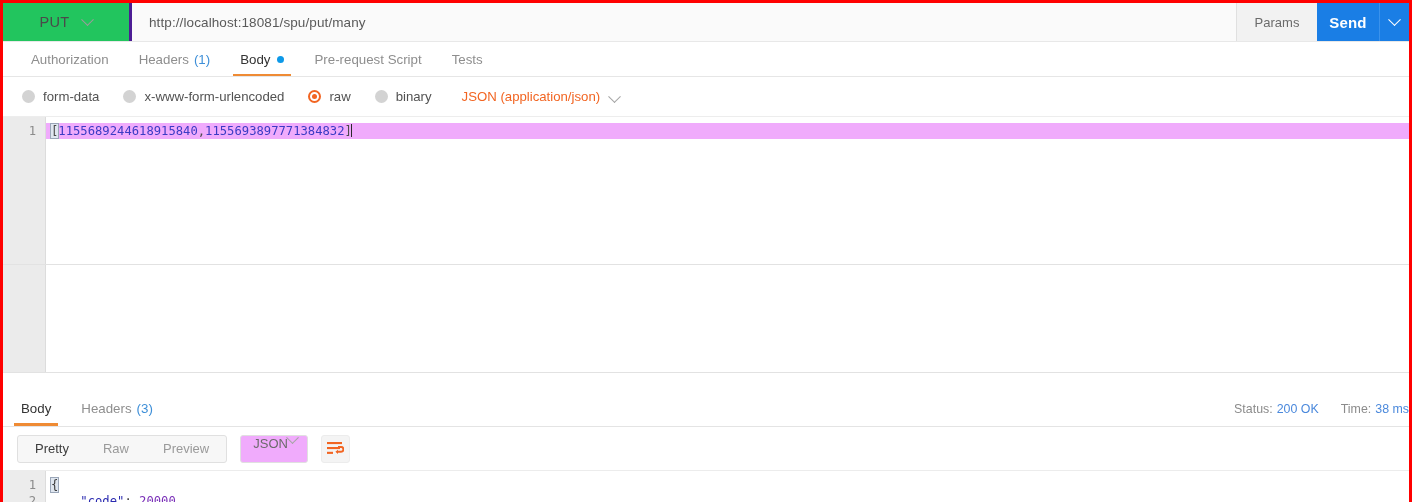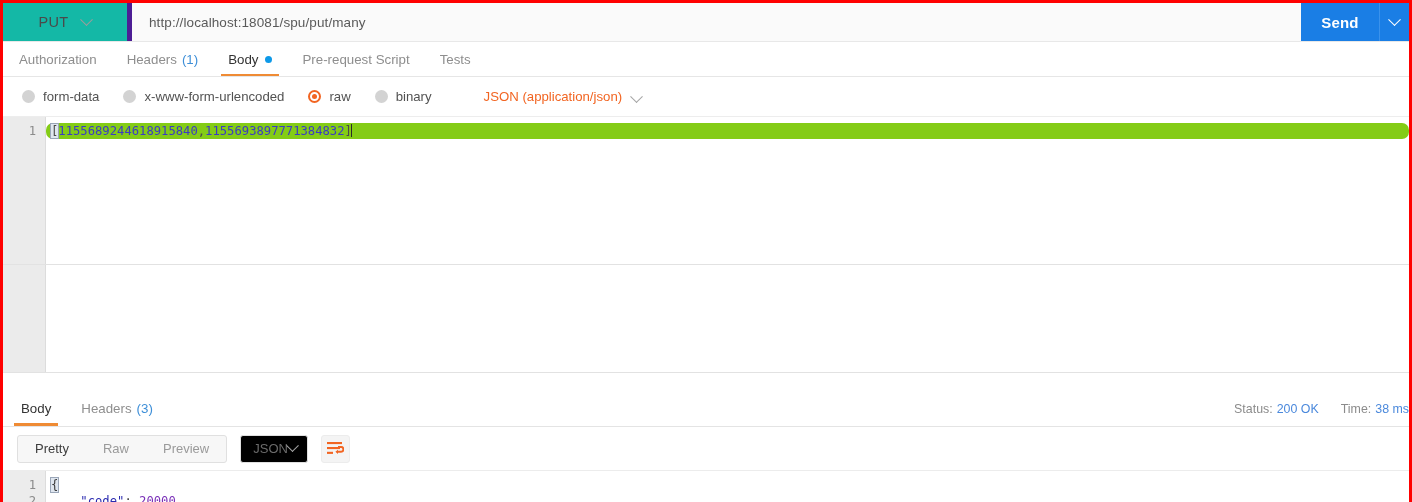--- a/index.html
+++ b/index.html
@@ -25,22 +25,22 @@
     height: 39px;
     background: #ffffff;
     border-bottom: 1px solid #e8e8e8;
   }
   .method-box {
     width: 129px;
     display: flex;
     align-items: center;
     justify-content: center;
     gap: 14px;
-    background: #14b8a6;
-    border-right: 5px solid #4c1d95;
+    background: #22c55e;
+    border-right: 3px solid #4c1d95;
     cursor: pointer;
   }
   .method-label {
     font-size: 14.5px;
     color: #4a4a4a;
     letter-spacing: .3px;
   }
   .chev {
     display: inline-block;
     width: 9px; height: 9px;
@@ -70,21 +70,21 @@
     background: #f2f2f2;
     border-left: 1px solid #e0e0e0;
     font-size: 13px;
     color: #6b6b6b;
     cursor: pointer;
   }
   .send-wrap {
     display: flex;
     align-items: stretch;
     background: #1a7ee5;
-    width: 108px;
+    width: 92px;
   }
   .send-btn {
     flex: 1;
     display: flex;
     align-items: center;
     justify-content: center;
     color: #ffffff;
     font-size: 15px;
     font-weight: bold;
     cursor: pointer;
@@ -104,21 +104,21 @@
     border-right: 1.7px solid #ffffff;
     border-bottom: 1.7px solid #ffffff;
     transform: rotate(45deg) translate(-2px,-2px);
   }
 
   
   .req-tabs {
     display: flex;
     align-items: flex-end;
     height: 35px;
-    padding-left: 1px;
+    padding-left: 13px;
     background: #ffffff;
     border-bottom: 1px solid #e6e6e6;
   }
   .tab {
     position: relative;
     height: 34px;
     display: flex;
     align-items: center;
     gap: 5px;
     padding: 0 15px;
@@ -179,21 +179,21 @@
     left: 50%; top: 50%;
     width: 5px; height: 5px;
     margin: -2.5px 0 0 -2.5px;
     border-radius: 50%;
     background: #f26522;
   }
   .json-select {
     display: flex;
     align-items: flex-end;
     gap: 10px;
-    margin-left: 28px;
+    margin-left: 6px;
     cursor: pointer;
   }
   .json-select .txt {
     font-size: 13.2px;
     color: #f26522;
   }
   .chev-o {
     display: inline-block;
     width: 9px; height: 9px;
     border-right: 1.6px solid #a5a5a5;
@@ -229,21 +229,21 @@
     padding-top: 6px;
     position: relative;
     overflow: hidden;
   }
   .code .cl { height: 16px; padding-left: 5px; white-space: pre; }
   .code .cl.hl { background: #edf3fb; }
 
   
   #req-editor { height: 148px; border-bottom: 1px solid #e2e2e2; }
   #req-editor .gutter { background: #ebebeb; }
-  #req-editor .code .cl.hl { background: #84cc16; border-radius: 7px; }
+  #req-editor .code .cl.hl { background: #f0abfc; }
   .tk-arr { color: #4a4a4a; }
   .tk-num-req { color: #3b3bc4; }
   .caret {
     display: inline-block;
     width: 1px; height: 13px;
     background: #2a2a2a;
     vertical-align: -2px;
     margin-left: -1px;
   }
   .brkt-box {
@@ -307,26 +307,25 @@
     display: flex;
     align-items: center;
     padding: 0 17px;
     font-size: 13px;
     color: #9a9a9a;
     cursor: pointer;
   }
   .seg .s.active { color: #3d3d3d; }
   .mini-select {
     display: flex;
-    align-items: center;
     height: 28px;
     padding: 0 10px 0 12px;
     border: 1px solid #e0e0e0;
     border-radius: 3px;
-    background: #000000;
+    background: #f0abfc;
     font-size: 13px;
     color: #6b6b6b;
     cursor: pointer;
   }
   .wrap-btn {
     width: 29px; height: 28px;
     border: 1px solid #ececec;
     border-radius: 3px;
     background: #f4f4f4;
     display: flex;
@@ -348,20 +347,21 @@
 <body>
 
 <div id="app">
 
   <div class="urlbar">
     <div class="method-box">
       <span class="method-label">PUT</span>
       <span class="chev"></span>
     </div>
     <div class="url-input">http://localhost:18081/spu/put/many</div>
+    <div class="params-btn">Params</div>
     <div class="send-wrap">
       <div class="send-btn">Send</div>
       <div class="send-caret">
         <span class="chev-w"></span>
       </div>
     </div>
   </div>
 
   <div class="req-tabs">
     <div class="tab">

